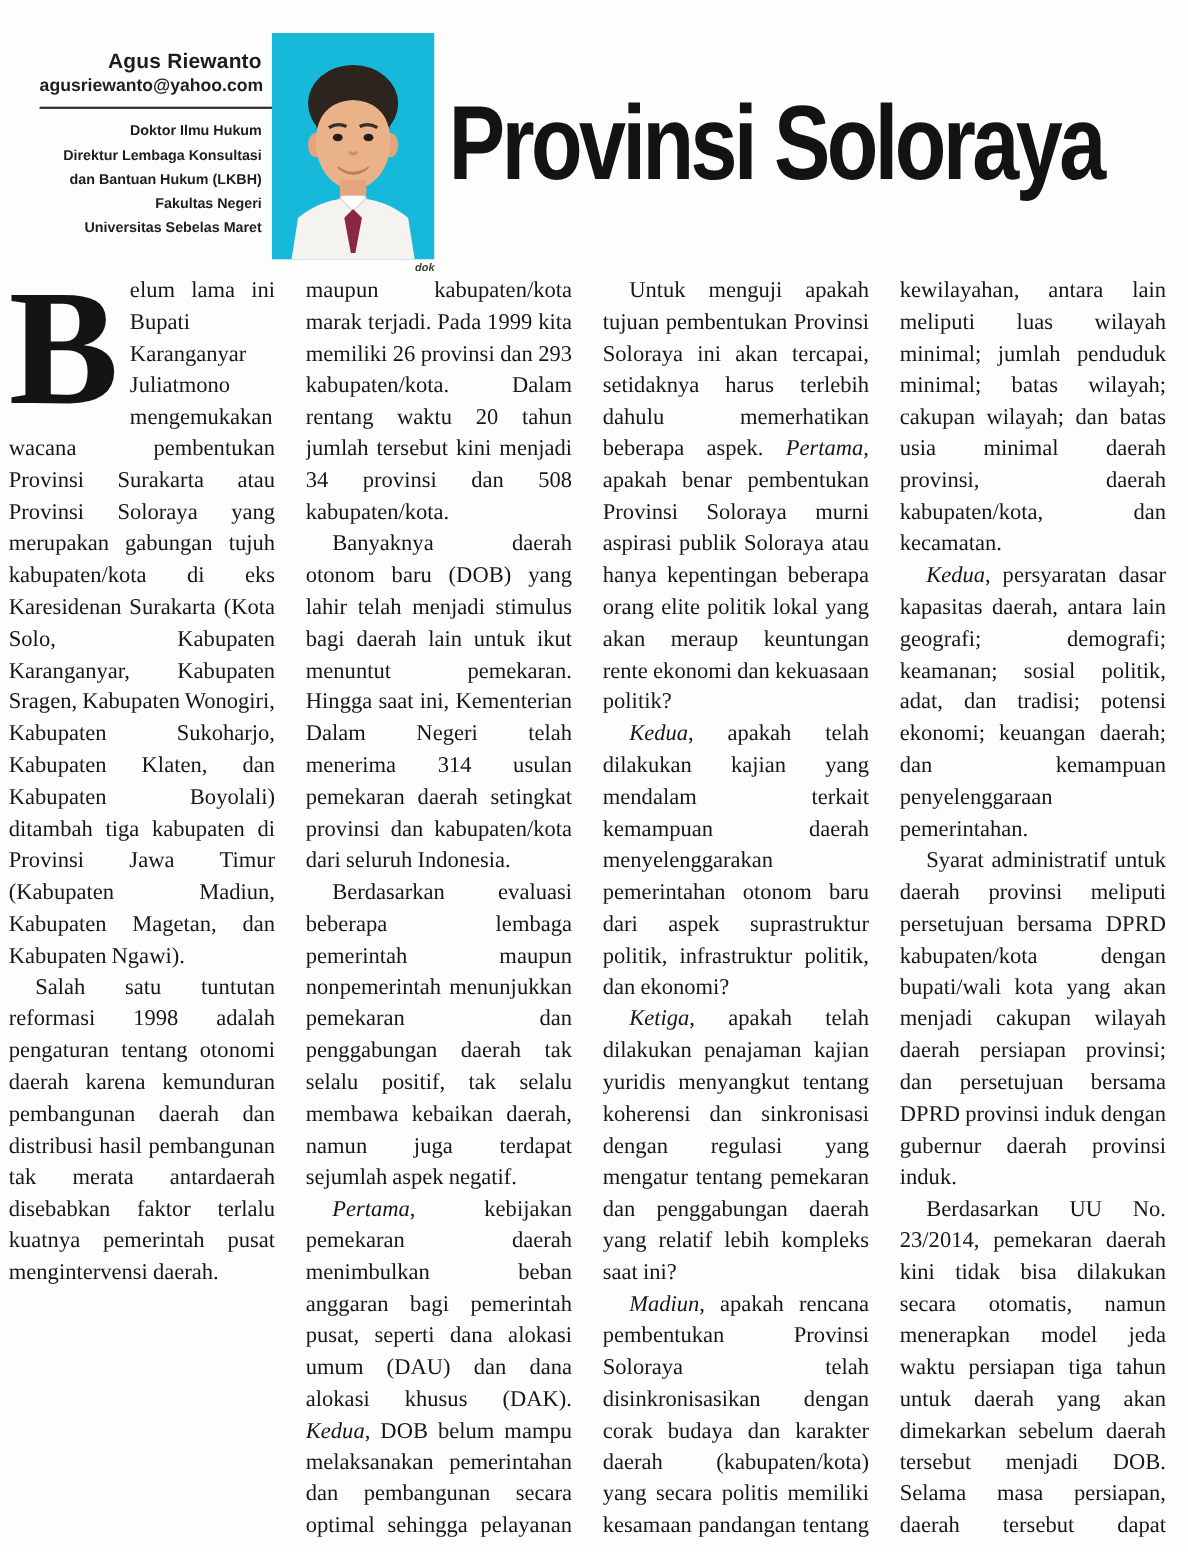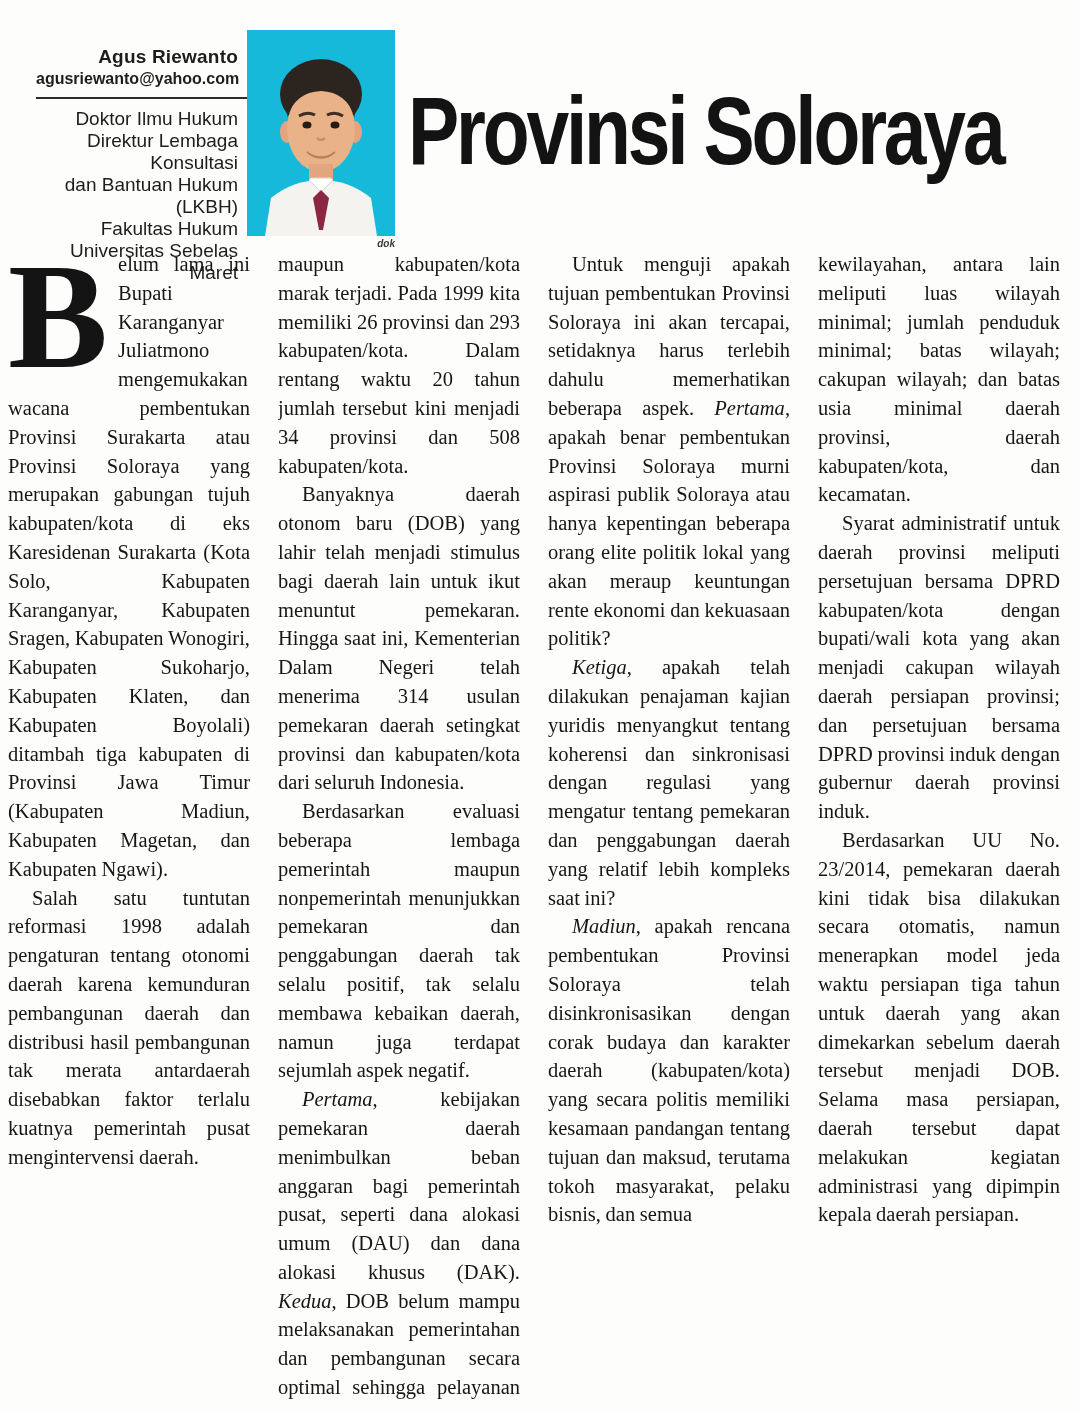--- a/index.html
+++ b/index.html
@@ -11,21 +11,21 @@
   .page { position:relative; width:1080px; height:1411px; background:#fdfdfc; }
 
   
   .byline {
     position:absolute; top:46px; left:0; width:238px; text-align:right;
     font-family:"Liberation Sans", sans-serif; color:#1d1d1d;padding-left:36px;
   }
   .byline-name { font-size:19px; font-weight:bold; letter-spacing:.2px; }
   .byline-email { font-size:16px; font-weight:bold; margin-top:2px; }
   .byline-rule { border:none; border-top:2px solid #2c2c2c; width:212px; margin:9px 0 9px auto; }
-  .byline-cred div { font-size:19px; font-weight:normal; line-height:22px; }
+  .byline-cred div { font-size:13px; font-weight:bold; line-height:22px; }
 
   .photo { position:absolute; left:247px; top:30px; width:148px; height:206px; }
   .photo svg { display:block; }
   .photo-caption {
     position:absolute; left:247px; top:238px; width:148px; text-align:right;
     font-family:"Liberation Sans", sans-serif; font-style:italic; font-weight:bold;
     font-size:10px; color:#3a3a3a;
   }
 
   .headline {
@@ -54,21 +54,21 @@
 <div class="page">
 
   <div class="byline">
     <div class="byline-name">Agus Riewanto</div>
     <div class="byline-email">agusriewanto@yahoo.com</div>
     <hr class="byline-rule">
     <div class="byline-cred">
       <div>Doktor Ilmu Hukum</div>
       <div>Direktur Lembaga Konsultasi</div>
       <div>dan Bantuan Hukum (LKBH)</div>
-      <div>Fakultas Hukum</div>
+      <div>Fakultas Negeri</div>
       <div>Universitas Sebelas Maret</div>
     </div>
   </div>
 
   <div class="photo">
     <svg width="148" height="206" viewBox="0 0 148 206" xmlns="http://www.w3.org/2000/svg">
       <rect width="148" height="206" fill="#16b9da"></rect>
       <ellipse cx="74" cy="64" rx="41" ry="35" fill="#2b241f"></ellipse>
       <ellipse cx="40" cy="102" rx="7" ry="11" fill="#e2a57e"></ellipse>
       <ellipse cx="108" cy="102" rx="7" ry="11" fill="#e2a57e"></ellipse>
@@ -96,23 +96,25 @@
         <p class="para"><span>Salah satu tuntutan reformasi 1998 adalah pengaturan tentang otonomi daerah karena kemunduran pembangunan daerah dan distribusi hasil pembangunan tak merata antardaerah disebabkan faktor terlalu kuatnya pemerintah pusat mengintervensi daerah.</span></p>
       </div>
       <div class="col">
         <p class="para noindent"><span>maupun kabupaten/kota marak terjadi. Pada 1999 kita memiliki 26 provinsi dan 293 kabupaten/kota. Dalam rentang waktu 20 tahun jumlah tersebut kini menjadi 34 provinsi dan 508 kabupaten/kota.</span></p>
         <p class="para"><span>Banyaknya daerah otonom baru (DOB) yang lahir telah menjadi stimulus bagi daerah lain untuk ikut menuntut pemekaran. Hingga saat ini, Kementerian Dalam Negeri telah menerima 314 usulan pemekaran daerah setingkat provinsi dan kabupaten/kota dari seluruh Indonesia.</span></p>
         <p class="para"><span>Berdasarkan evaluasi beberapa lembaga pemerintah maupun nonpemerintah menunjukkan pemekaran dan penggabungan daerah tak selalu positif, tak selalu membawa kebaikan daerah, namun juga terdapat sejumlah aspek negatif.</span></p>
         <p class="para"><i>Pertama</i><span>, kebijakan pemekaran daerah menimbulkan beban anggaran bagi pemerintah pusat, seperti dana alokasi umum (DAU) dan dana alokasi khusus (DAK). </span><i>Kedua</i><span>, DOB belum mampu melaksanakan pemerintahan dan pembangunan secara optimal sehingga pelayanan publik tidak bisa diselenggarakan dengan baik.</span></p>
       </div>
       <div class="col">
         <p class="para"><span>Untuk menguji apakah tujuan pembentukan Provinsi Soloraya ini akan tercapai, setidaknya harus terlebih dahulu memerhatikan beberapa aspek. </span><i>Pertama</i><span>, apakah benar pembentukan Provinsi Soloraya murni aspirasi publik Soloraya atau hanya kepentingan beberapa orang elite politik lokal yang akan meraup keuntungan rente ekonomi dan kekuasaan politik?</span></p>
+        <p class="para"><i>Kedua</i><span>, apakah telah dilakukan kajian yang mendalam terkait kemampuan daerah menyelenggarakan pemerintahan otonom baru dari aspek suprastruktur politik, infrastruktur politik, dan ekonomi?</span></p>
         <p class="para"><i>Ketiga</i><span>, apakah telah dilakukan penajaman kajian yuridis menyangkut tentang koherensi dan sinkronisasi dengan regulasi yang mengatur tentang pemekaran dan penggabungan daerah yang relatif lebih kompleks saat ini?</span></p>
         <p class="para"><i>Madiun</i><span>, apakah rencana pembentukan Provinsi Soloraya telah disinkronisasikan dengan corak budaya dan karakter daerah (kabupaten/kota) yang secara politis memiliki kesamaan pandangan tentang tujuan dan maksud, terutama tokoh masyarakat, pelaku bisnis, dan semua </span></p>
       </div>
       <div class="col">
         <p class="para noindent"><span>kewilayahan, antara lain meliputi luas wilayah minimal; jumlah penduduk minimal; batas wilayah; cakupan wilayah; dan batas usia minimal daerah provinsi, daerah kabupaten/kota, dan kecamatan.</span></p>
+        <p class="para"><i>Kedua</i><span>, persyaratan dasar kapasitas daerah, antara lain geografi; demografi; keamanan; sosial politik, adat, dan tradisi; potensi ekonomi; keuangan daerah; dan kemampuan penyelenggaraan pemerintahan.</span></p>
         <p class="para"><span>Syarat administratif untuk daerah provinsi meliputi persetujuan bersama DPRD kabupaten/kota dengan bupati/wali kota yang akan menjadi cakupan wilayah daerah persiapan provinsi; dan persetujuan bersama DPRD provinsi induk dengan gubernur daerah provinsi induk.</span></p>
         <p class="para"><span>Berdasarkan UU No. 23/2014, pemekaran daerah kini tidak bisa dilakukan secara otomatis, namun menerapkan model jeda waktu persiapan tiga tahun untuk daerah yang akan dimekarkan sebelum daerah tersebut menjadi DOB. Selama masa persiapan, daerah tersebut dapat melakukan kegiatan administrasi yang dipimpin kepala daerah persiapan.</span></p>
       </div>
     </div>
 
 </div>
 
 </body></html>

